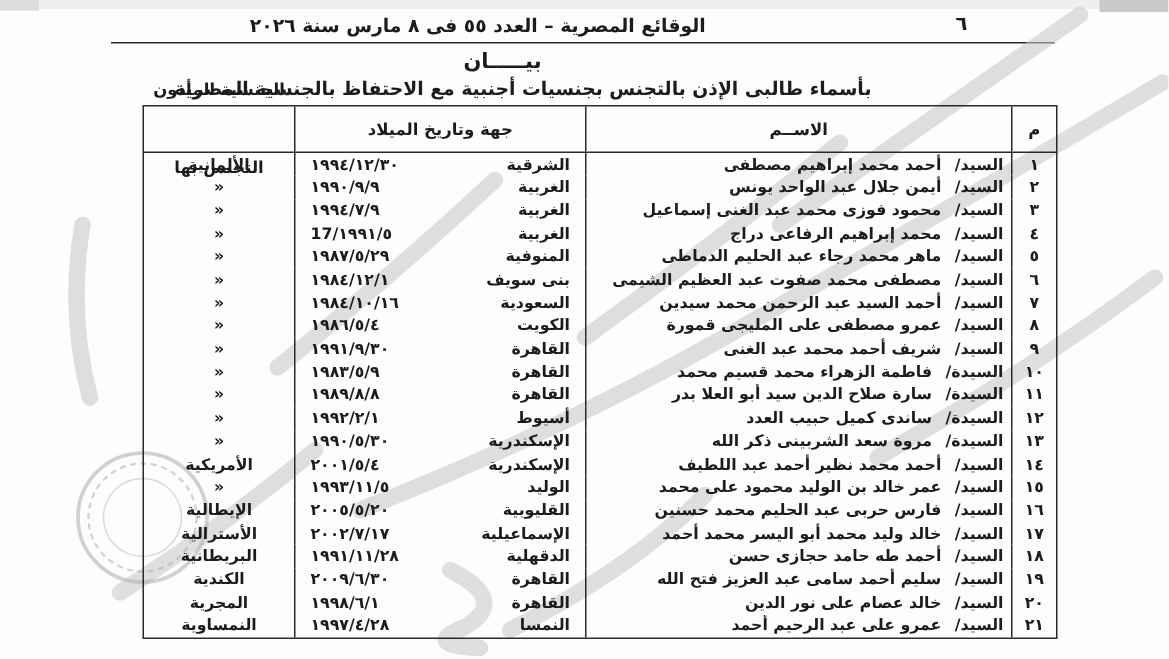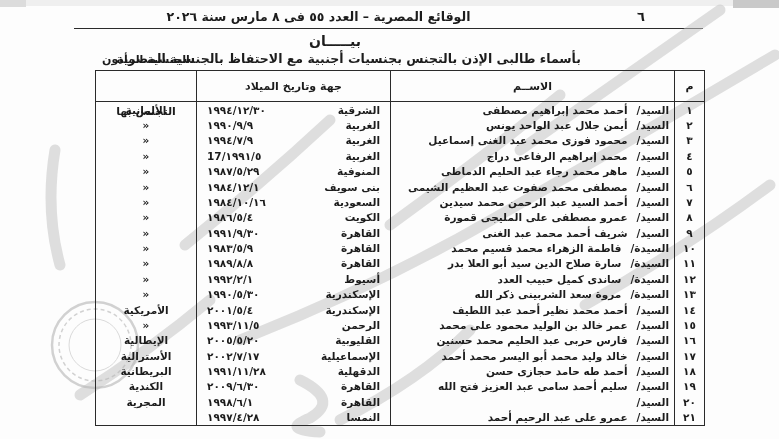--- a/index.html
+++ b/index.html
@@ -263,21 +263,21 @@
         </div>
         <div class="cell c-nat">الأمريكية</div>
       </div>
       <div class="trow">
         <div class="cell c-no">١٥</div>
         <div class="cell c-name">
           <div class="">السيد/</div>
           <div class="">عمر خالد بن الوليد محمود على محمد</div>
         </div>
         <div class="cell c-birth">
-          <div class="">الرحمن</div>
+          <div class="">الوليد</div>
           <div class="">١٩٩٣/١١/٥</div>
         </div>
         <div class="cell c-nat">«</div>
       </div>
       <div class="trow">
         <div class="cell c-no">١٦</div>
         <div class="cell c-name">
           <div class="">السيد/</div>
           <div class="">فارس حربى عبد الحليم محمد حسنين</div>
         </div>
@@ -320,32 +320,34 @@
         <div class="cell c-birth">
           <div class="">القاهرة</div>
           <div class="">٢٠٠٩/٦/٣٠</div>
         </div>
         <div class="cell c-nat">الكندية</div>
       </div>
       <div class="trow">
         <div class="cell c-no">٢٠</div>
         <div class="cell c-name">
           <div class="">السيد/</div>
+          <div class="">خالد عصام على نور الدين</div>
         </div>
         <div class="cell c-birth">
           <div class="">القاهرة</div>
           <div class="">١٩٩٨/٦/١</div>
         </div>
         <div class="cell c-nat">المجرية</div>
       </div>
       <div class="trow">
         <div class="cell c-no">٢١</div>
         <div class="cell c-name">
           <div class="">السيد/</div>
           <div class="">عمرو على عبد الرحيم أحمد</div>
         </div>
         <div class="cell c-birth">
           <div class="">النمسا</div>
           <div class="">١٩٩٧/٤/٢٨</div>
         </div>
+        <div class="cell c-nat">النمساوية</div>
       </div>
     </div>
 </div>
 
 </body></html>

